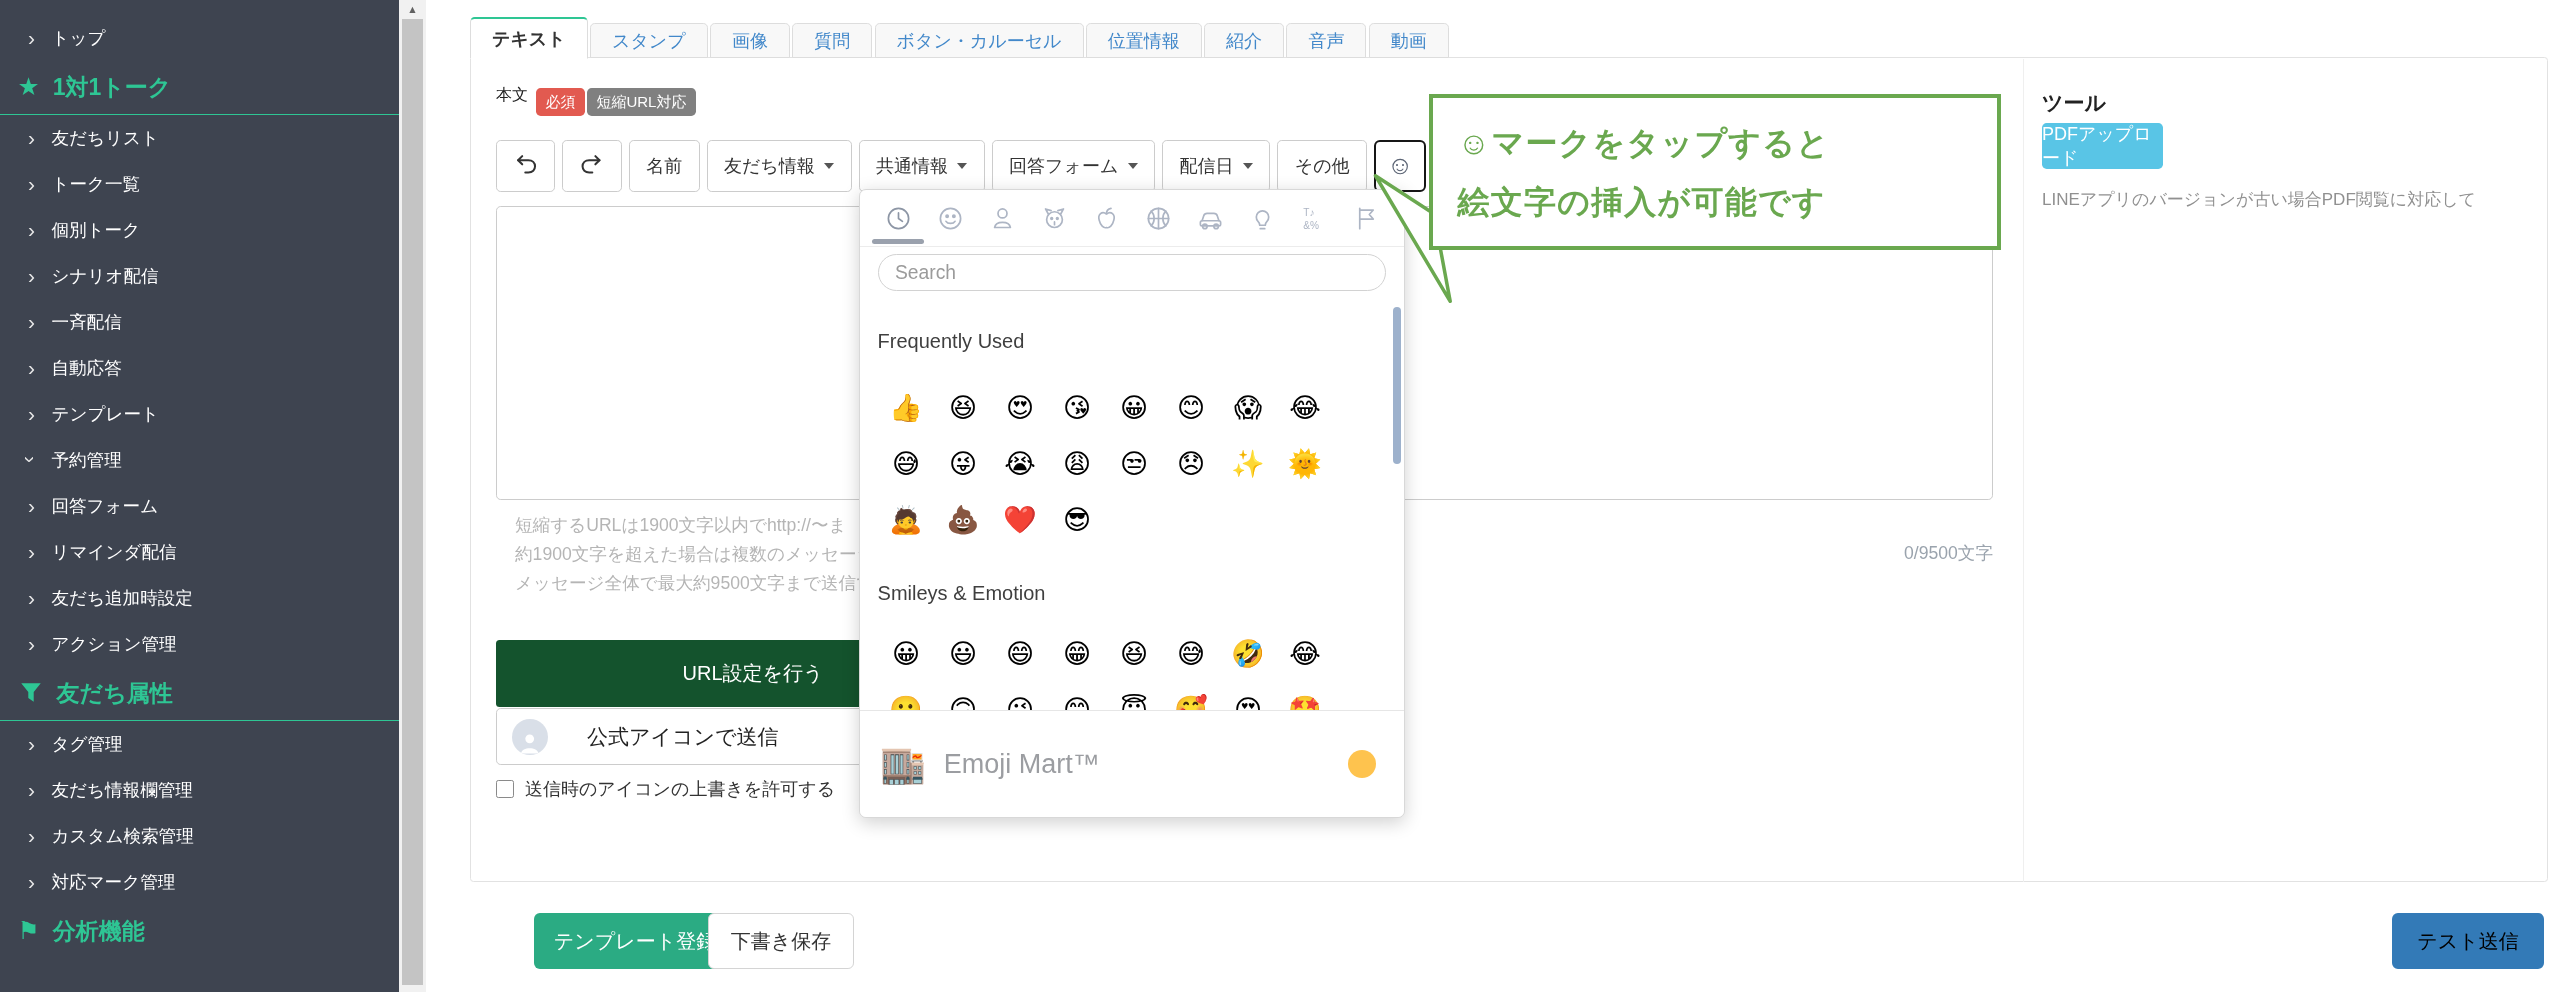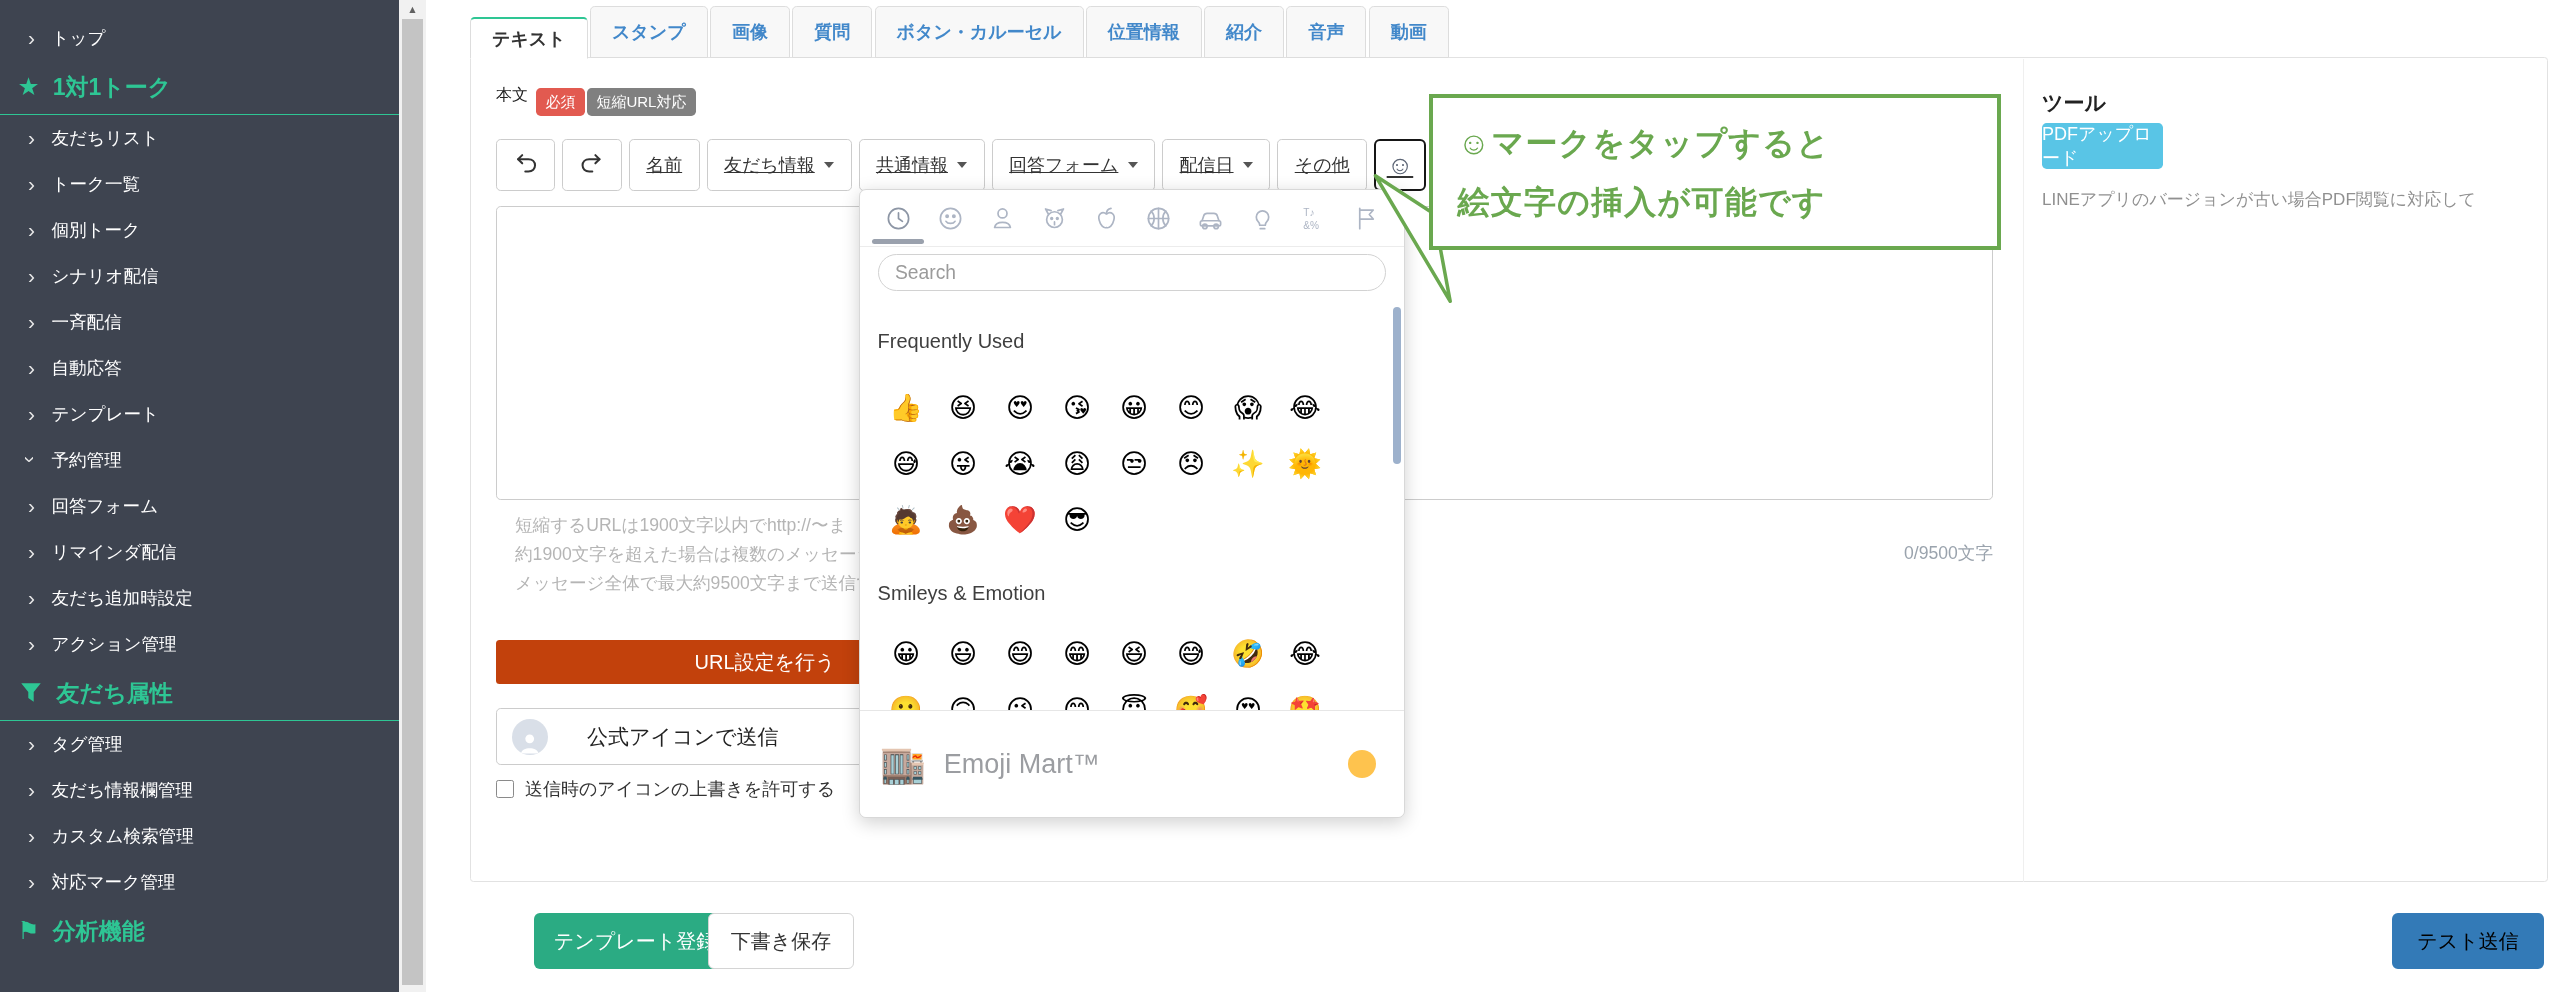--- a/index.html
+++ b/index.html
@@ -18,39 +18,39 @@
   .side-heading .hicon{margin-right:13px;display:inline-flex;align-items:center;font-size:24.6px;line-height:1;}
   .side-heading svg{width:26px;height:26px;fill:#2ec694;}
   
   .side-scroll-track{position:absolute;left:399px;top:0;width:27px;height:992px;background:#f1f1f1;}
   .side-scroll-up{position:absolute;left:399px;top:0;width:27px;height:17.6px;background:#f1f1f1;color:#606060;font-size:10.5px;display:flex;align-items:center;justify-content:center;}
   .side-scroll-thumb{position:absolute;left:402px;top:19px;width:21px;height:966px;background:#c4c4c4;}
   
   .card{position:absolute;left:470px;top:57px;width:2078px;height:825px;background:#fff;border:1.2px solid #e2e2e2;border-radius:0 3.5px 3.5px 3.5px;box-sizing:border-box;}
   .tool-divider{position:absolute;left:2023px;top:59px;width:0;height:823px;border-left:1.2px solid #efefef;}
   .tabs{position:absolute;left:470px;top:16px;height:42px;display:flex;align-items:flex-end;z-index:6;}
-  .tab{position:relative;height:52px;display:flex;align-items:center;background:#f8f8f8;border:0.6px solid #ddd;border-radius:4.7px 4.7px 0 0;padding:0 21px;margin-right:2.3px;font-size:18px;color:#4288ca;cursor:pointer;box-sizing:border-box;font-weight:bold;}
+  .tab{position:relative;height:35px;display:flex;align-items:center;background:#f8f8f8;border:0.6px solid #ddd;border-radius:4.7px 4.7px 0 0;padding:0 21px;margin-right:2.3px;font-size:18px;color:#4288ca;cursor:pointer;box-sizing:border-box;}
   .tab.active{height:42px;background:#fff;color:#333;font-weight:bold;border-top:2.9px solid #2ec694;border-bottom:1.2px solid #fff;margin-bottom:-1.2px;}
   
   .body-label{position:absolute;left:496px;top:85px;font-size:16px;font-weight:normal;color:#222;}
   .badge{position:absolute;top:88px;height:28px;display:flex;align-items:center;border-radius:4.7px;color:#fff;font-size:15px;padding:0 9.4px;box-sizing:border-box;}
   .badge.required{left:536px;background:#e25a50;}
   .badge.shorturl{left:587px;background:#808080;}
   
-  .toolbar{position:absolute;left:496px;top:139px;height:53px;display:flex;z-index:2;text-decoration:underline;}
+  .toolbar{position:absolute;left:496px;top:139px;height:53px;display:flex;align-items:center;z-index:2;}
   .tbtn{height:52px;border:1.2px solid #ccc;border-radius:4.7px;background:#fff;font-size:18px;color:#333;padding:0 16.4px;margin-right:7px;display:flex;align-items:center;cursor:pointer;box-sizing:border-box;}
   .tbtn svg{width:24.6px;height:24.6px;stroke:#333;stroke-width:4;fill:none;stroke-linecap:round;stroke-linejoin:round;}
   .caret{width:0;height:0;border-left:5.3px solid transparent;border-right:5.3px solid transparent;border-top:6.4px solid #555;margin-left:9.4px;}
   .tbtn.emoji-toggle{border:2.3px solid #161616;border-radius:5.9px;width:52px;justify-content:center;padding:0;font-size:26px;color:#5c6575;background:#fff;}
   .drop-host{display:contents;}
   
   .msg-input{position:absolute;left:496px;top:206px;width:1497px;height:294px;border:1.2px solid #ccc;border-radius:4.7px;background:#fff;box-sizing:border-box;z-index:1;}
   .helper{position:absolute;left:515px;top:511px;font-size:17.6px;line-height:29px;color:#b5b5b5;z-index:1;white-space:nowrap;}
   .counter{position:absolute;left:1786px;top:541px;width:207px;text-align:right;font-size:17.6px;color:#9aa3ad;}
-  .url-btn{position:absolute;left:496px;top:640px;width:514px;height:44px;background:#c2410c;border-radius:3.5px;color:#fff;font-size:20px;display:flex;align-items:center;justify-content:center;z-index:1;cursor:pointer;padding-left:12px;}
+  .url-btn{position:absolute;left:496px;top:640px;width:514px;height:67px;background:#14532d;border-radius:3.5px;color:#fff;font-size:20px;display:flex;align-items:center;justify-content:center;z-index:1;cursor:pointer;}
   .official-box{position:absolute;left:496px;top:708px;width:868px;height:57px;background:#fff;border:1.2px solid #ccc;border-radius:4.7px;display:flex;align-items:center;z-index:1;box-sizing:border-box;cursor:pointer;}
   .avatar{width:36px;height:36px;border-radius:50%;background:#d9dfe8;margin-left:15px;display:flex;align-items:flex-end;justify-content:center;overflow:hidden;}
   .avatar svg{width:23.4px;height:23.4px;fill:#ffffff;}
   .official-label{font-size:21px;color:#222;margin-left:39px;}
   .checkbox-row{position:absolute;left:496px;top:777px;display:flex;align-items:center;z-index:1;}
   .checkbox{width:16.4px;height:16.4px;border:1.2px solid #8a8a8a;border-radius:2.3px;background:#fff;cursor:pointer;}
   .checkbox-label{font-size:18px;color:#333;margin-left:10.5px;white-space:nowrap;}
   
   .picker{position:absolute;left:859px;top:189px;width:546px;height:629px;background:#fff;border:1.2px solid #d8d8d8;border-radius:7px;box-shadow:0 4.7px 17.6px rgba(0,0,0,.18);z-index:40;box-sizing:border-box;}
   .cat-row{position:absolute;left:12.3px;top:9.4px;width:521px;height:39px;display:flex;}

